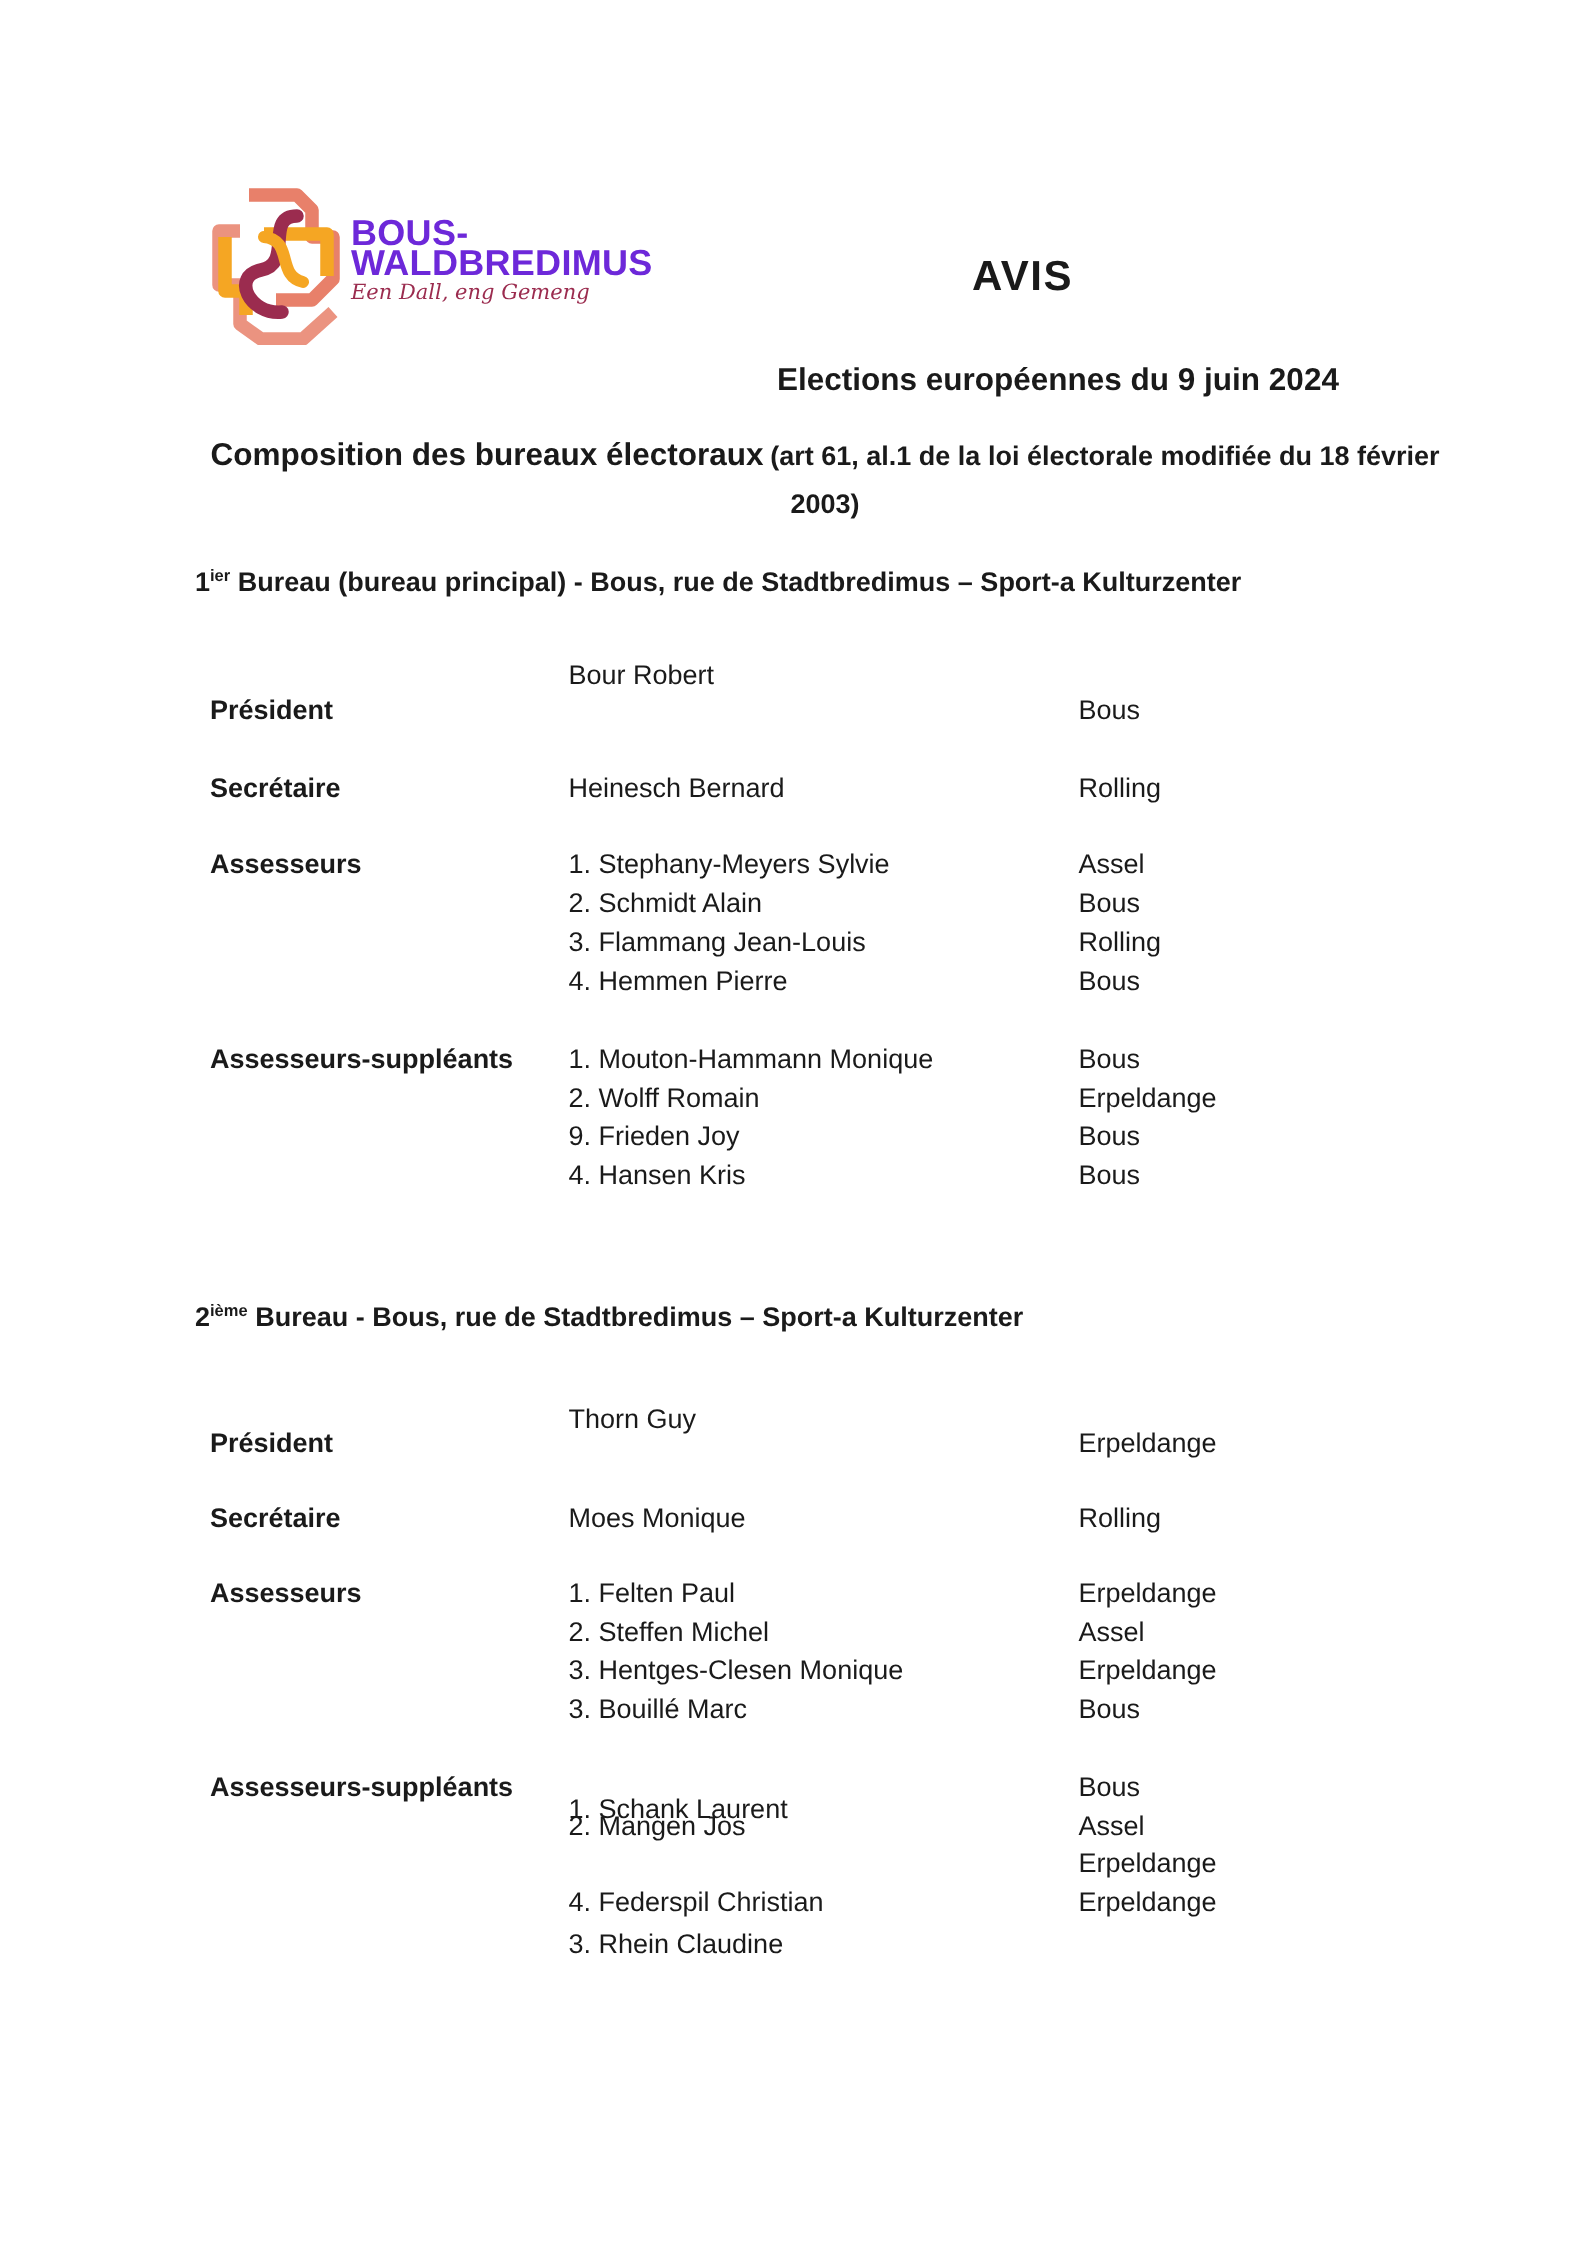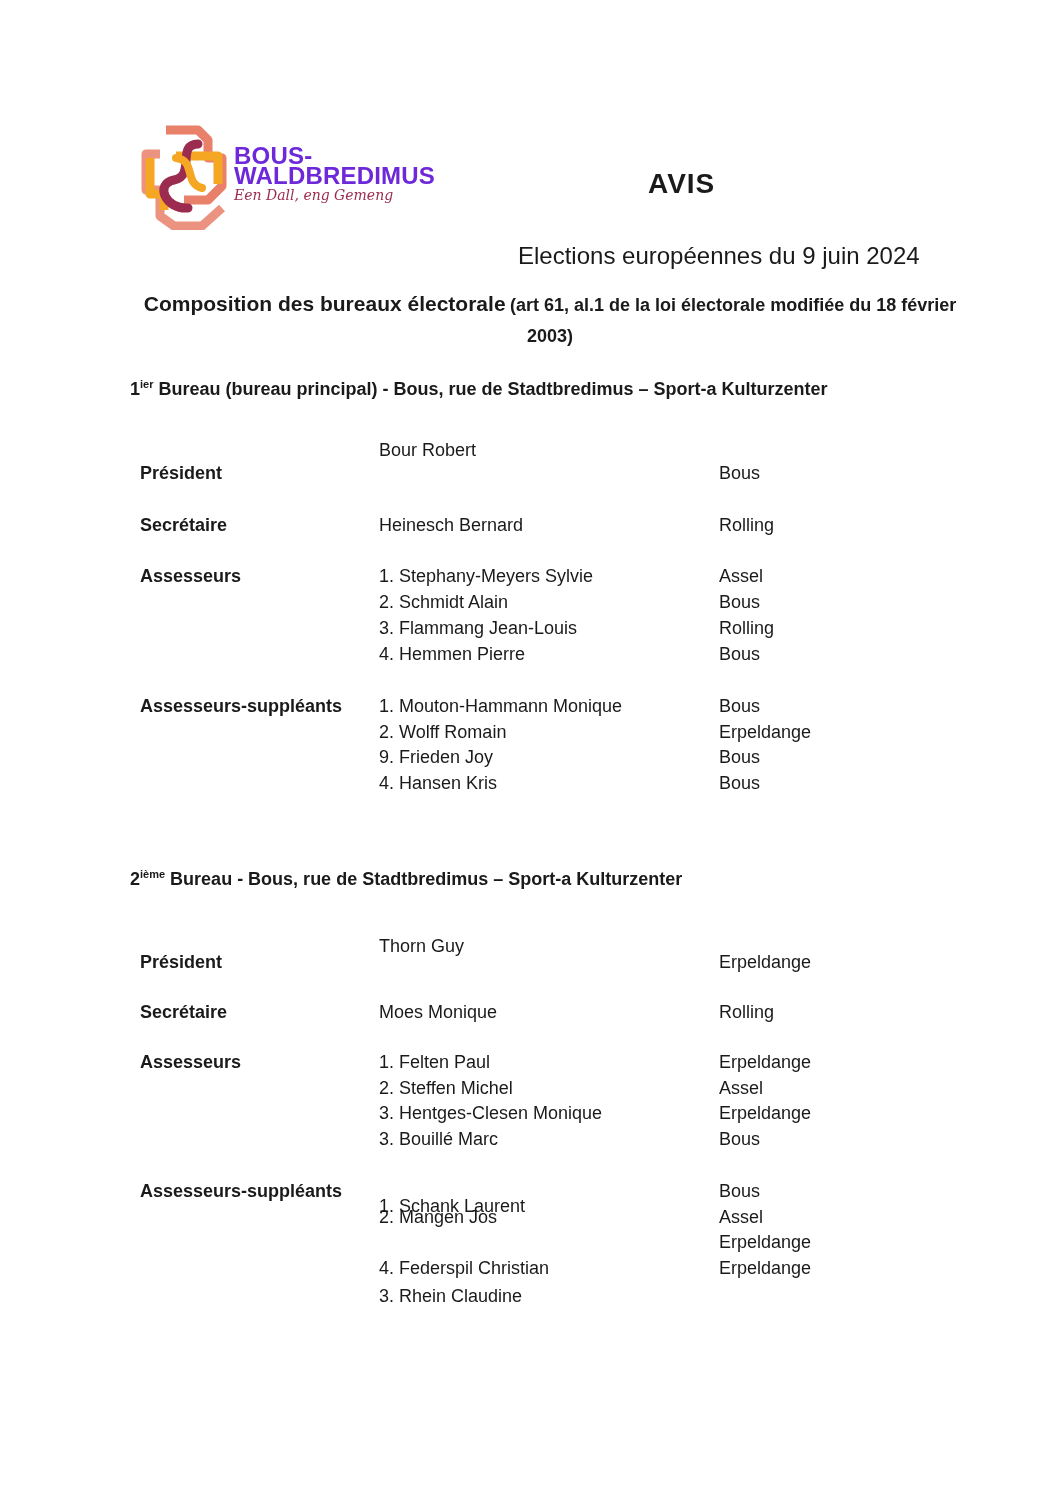--- a/index.html
+++ b/index.html
@@ -6,21 +6,21 @@
   body {
     width: 1058px; height: 1497px; background: #ffffff; position: relative;
     font-family: "Liberation Sans", sans-serif; color: #1a1a1a; overflow: hidden;
   }
   .logo { position: absolute; left: 136px; top: 124px; width: 280px; height: 106px; }
   .logo svg { position: absolute; left: 0; top: 0; }
   .logo-text { position: absolute; left: 98px; top: 22px; }
   .logo-line1, .logo-line2 { font-weight: bold; color: #6d28d9; font-size: 24px; line-height: 20px; letter-spacing: 0.2px; }
   .logo-tag { font-family: "DejaVu Serif", serif; font-style: italic; color: #9b2c4f; font-size: 14px; margin-top: 1px; }
   .avis { position: absolute; left: 648px; top: 168px; font-size: 28px; font-weight: bold; letter-spacing: 1px; }
-  .elections { position: absolute; left: 518px; top: 242px; font-size: 24px; font-weight: normal; }
+  .elections { position: absolute; left: 518px; top: 242px; font-size: 21px; font-weight: bold; }
   .composition { position: absolute; left: 140px; top: 288px; width: 820px; text-align: center; font-weight: bold; line-height: 31px; }
   .composition .big { font-size: 21px; }
   .composition .small { font-size: 18px; }
   .bureau-head { position: absolute; left: 130px; font-size: 18px; font-weight: bold; text-align: right; }
   .bureau-head sup { font-size: 11px; }
   .role-label { position: absolute; left: 140px; font-size: 18px; font-weight: bold; }
   .name, .place { position: absolute; font-size: 18px; line-height: 25.7px; }
   .name { left: 379px; }
   .place { left: 719px; }
 </style>
@@ -39,21 +39,21 @@
   <div class="logo-text">
     <div class="logo-line1">BOUS-</div>
     <div class="logo-line2">WALDBREDIMUS</div>
     <div class="logo-tag">Een Dall, eng Gemeng</div>
   </div>
 </div>
 
 <div class="avis">AVIS</div>
 <div class="elections">Elections européennes du 9 juin 2024</div>
 <div class="composition">
-  <span class="big">Composition des bureaux électorale</span>
+  <span class="big">Composition des bureaux électoraux</span>
   <span class="small">(art 61, al.1 de la loi électorale modifiée du 18 février 2003)</span>
 </div>
 
 <div class="bureau-head" style="top:378px">
   <span>1</span><sup>ier</sup>
   <span>Bureau (bureau principal)  -  Bous, rue de Stadtbredimus – Sport-a Kulturzenter</span>
 </div>
 
 <div class="role-label" style="top:463px">Président</div>
 <div class="name" style="top:438px">Bour Robert</div>

